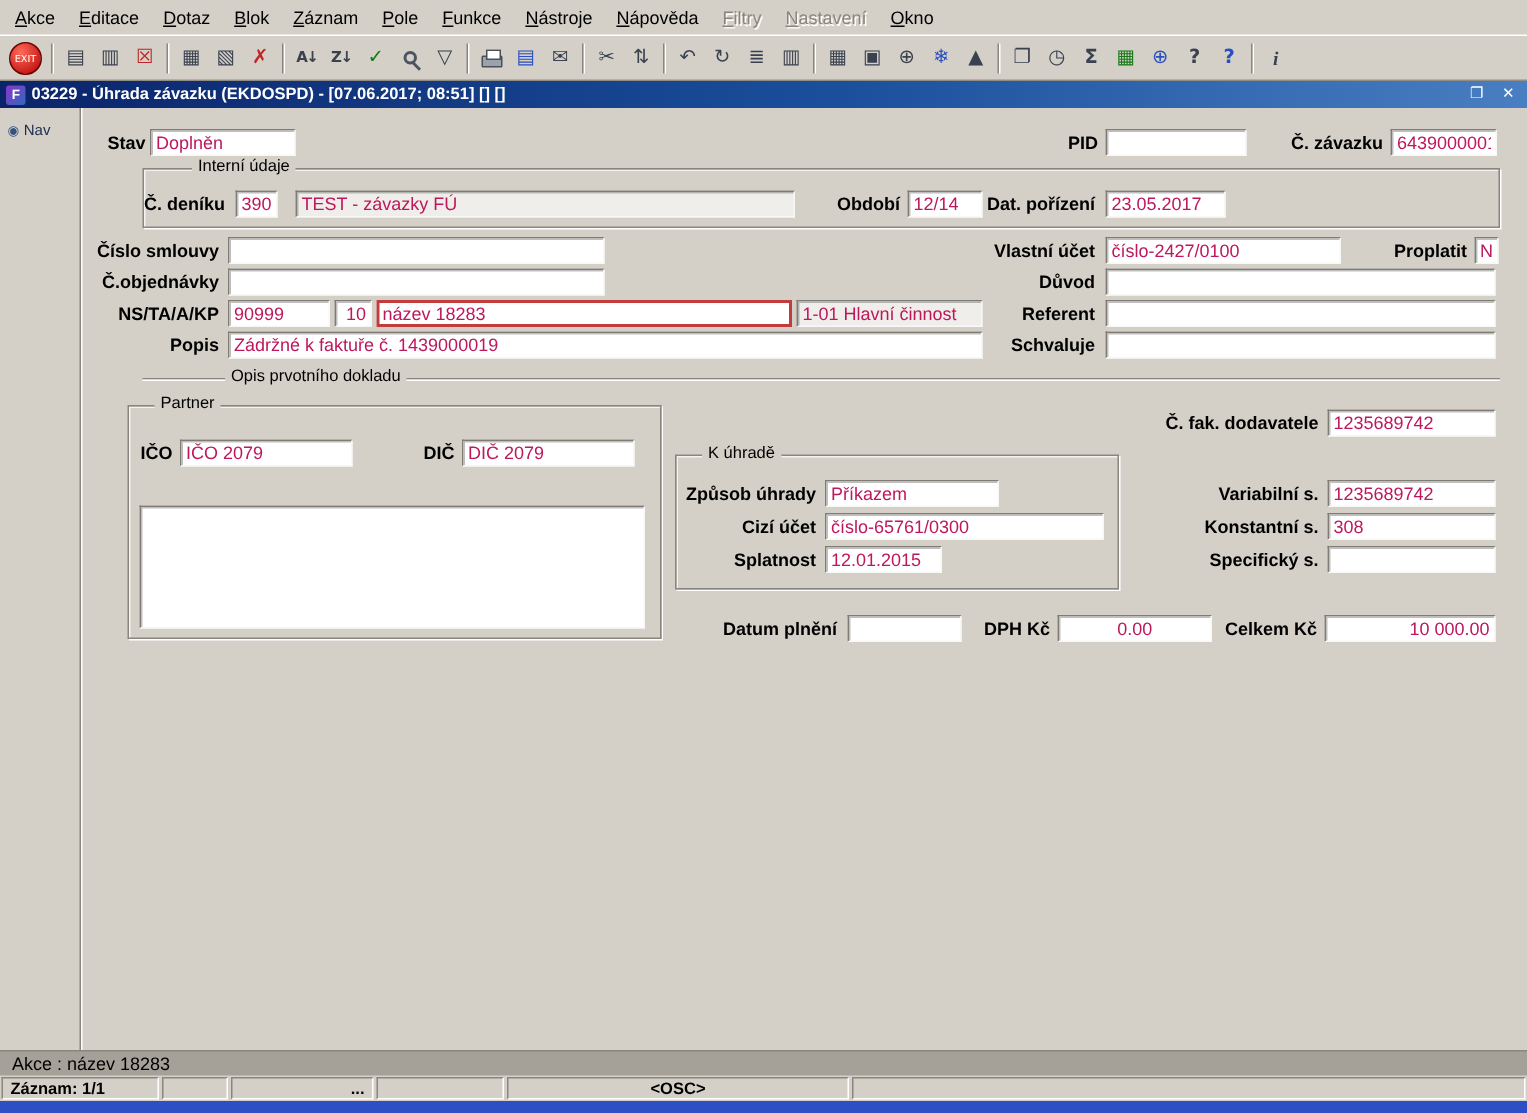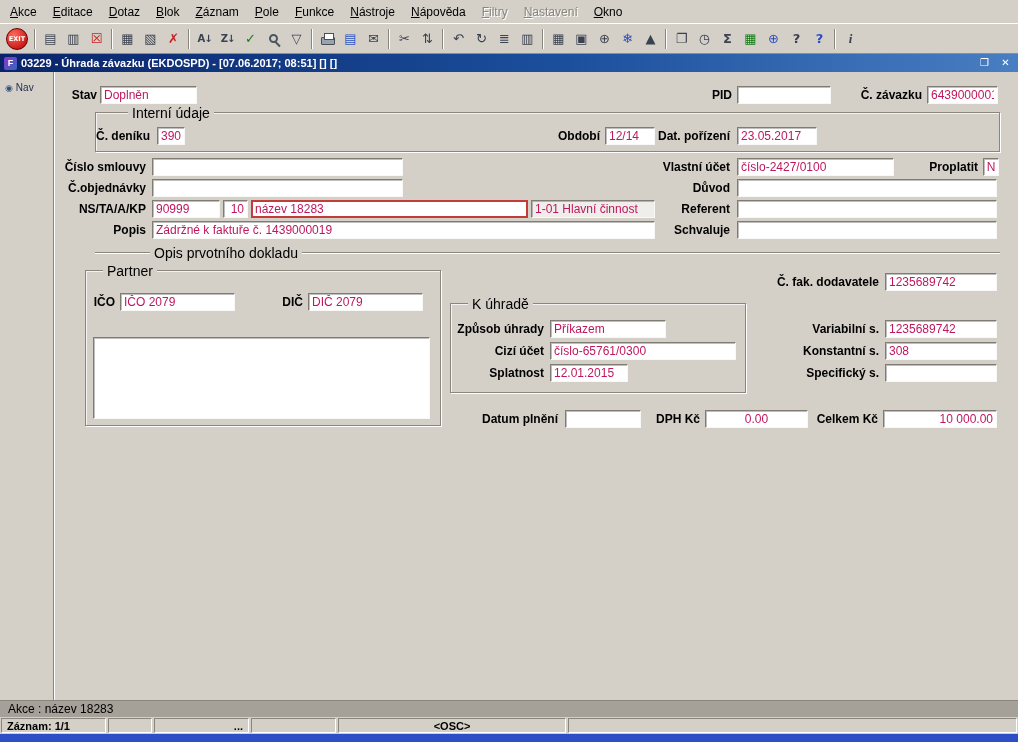--- a/index.html
+++ b/index.html
@@ -24,21 +24,21 @@
     font-family:"DejaVu Sans",sans-serif; font-size:13px; color:#3a4250; padding:0; }
   .tb.two { font-size:10px; font-weight:bold; letter-spacing:-1px; }
   .tb.c-green { color:#157a15; font-weight:bold; }
   .tb.c-red { color:#c02424; }
   .tb.c-blue { color:#2a4fc0; }
   .tb.bold { font-weight:bold; }
   .tb.ital { font-style:italic; font-family:"Liberation Serif",serif; font-weight:bold; }
   .sep { width:2px; height:20px; margin:0 3px; border-left:1px solid #8a867e; border-right:1px solid #fff; }
   .exit-pill { width:22px; height:22px; border-radius:50%;
     background:radial-gradient(circle at 35% 30%, #ff6a5a, #b40000);
-    border:1px solid #6d0000; color:#fff; font-size:6.5px; font-weight:bold;
+    border:1px solid #6d0000; color:#fff; font-size:6.5px; font-weight:normal;
     display:flex; align-items:center; justify-content:center; letter-spacing:0; }
   .ic-mag { position:relative; width:9px; height:9px; border:2px solid #4a5560; border-radius:50%; }
   .ic-mag::after { content:""; position:absolute; right:-5px; bottom:-4px; width:7px; height:2px;
     background:#4a5560; transform:rotate(45deg); }
   .ic-print { position:relative; width:14px; height:8px; background:#9aa2ae; border:1px solid #49505a;
     border-radius:1px; margin-top:4px; }
   .ic-print::before { content:""; position:absolute; left:2px; top:-5px; width:8px; height:5px;
     background:#fff; border:1px solid #49505a; }
   
   .titlebar { display:flex; align-items:center; gap:4px; height:18px; padding:0 4px;
@@ -65,21 +65,21 @@
   .fld.ro { background:#efeeea; }
   .fld.red { border:2px solid var(--focus-red,#c23c3c); box-shadow:none; padding:0 2px; }
   .fld.ta-r { text-align:right; }
   .fld.ta-c { text-align:center; padding:0; }
   .area { position:absolute; background:#fff; resize:none; color:#000;
     border:1px solid; border-color:#807c74 #f8f8f6 #f8f8f6 #807c74;
     box-shadow:inset 1px 1px 0 rgba(70,70,70,.35);
     font:12px "Liberation Sans",sans-serif; padding:2px 3px; }
   .gbox { position:absolute; border:1px solid #8a867e;
     box-shadow:1px 1px 0 #fff, inset 1px 1px 0 rgba(255,255,255,.75); }
-  .glab { position:absolute; font-size:14px; background:var(--chrome,#d4d0c8);
+  .glab { position:absolute; font-size:11px; background:var(--chrome,#d4d0c8);
     padding:0 4px; white-space:nowrap; z-index:2; }
   .hsep { position:absolute; height:2px; border-top:1px solid #8a867e; border-bottom:1px solid #fff; }
   
   .akcebar { height:17px; background:#a5a199; border-top:1px solid #8a867e;
     display:flex; align-items:center; padding:0 8px; font-size:12px; }
   .statusbar { height:17px; display:flex; gap:2px; padding:1px 1px 0; }
   .seg { height:15px; border:1px solid; border-color:#8a867e #fff #fff #8a867e;
     font-size:11px; display:flex; align-items:center; padding:0 5px; white-space:nowrap;font-weight:bold; }
   .seg.right { justify-content:flex-end; }
   .seg.center { justify-content:center; }
@@ -187,20 +187,21 @@
 
     <label class="lbl" style="left:52px;top:16px;width:45px">Stav</label>
     <input class="fld" style="left: 100px; top: 14px; width: 97px;" value="Doplněn">
     <label class="lbl" style="left:672px;top:16px;width:60px">PID</label>
     <input class="fld" style="left: 737px; top: 14px; width: 94px;" value="">
     <label class="lbl" style="left:837px;top:16px;width:85px">Č. závazku</label>
     <input class="fld" style="left: 927px; top: 14px; width: 71px;" value="6439000001">
 
     <label class="lbl" style="left:85px;top:57px;width:65px">Č. deníku</label>
     <input class="fld" style="left: 157px; top: 55px; width: 28px;" value="390">
+    <input class="fld ro" style="left: 197px; top: 55px; width: 333px;" value="TEST - závazky FÚ">
     <label class="lbl" style="left:545px;top:57px;width:55px">Období</label>
     <input class="fld" style="left: 605px; top: 55px; width: 50px;" value="12/14">
     <label class="lbl" style="left:645px;top:57px;width:85px">Dat. pořízení</label>
     <input class="fld" style="left: 737px; top: 55px; width: 80px;" value="23.05.2017">
 
     <label class="lbl" style="left:58px;top:88px;width:88px">Číslo smlouvy</label>
     <input class="fld" style="left: 152px; top: 86px; width: 251px;" value="">
     <label class="lbl" style="left:650px;top:88px;width:80px">Vlastní účet</label>
     <input class="fld" style="left: 737px; top: 86px; width: 157px;" value="číslo-2427/0100">
     <label class="lbl" style="left:912px;top:88px;width:66px">Proplatit</label>

